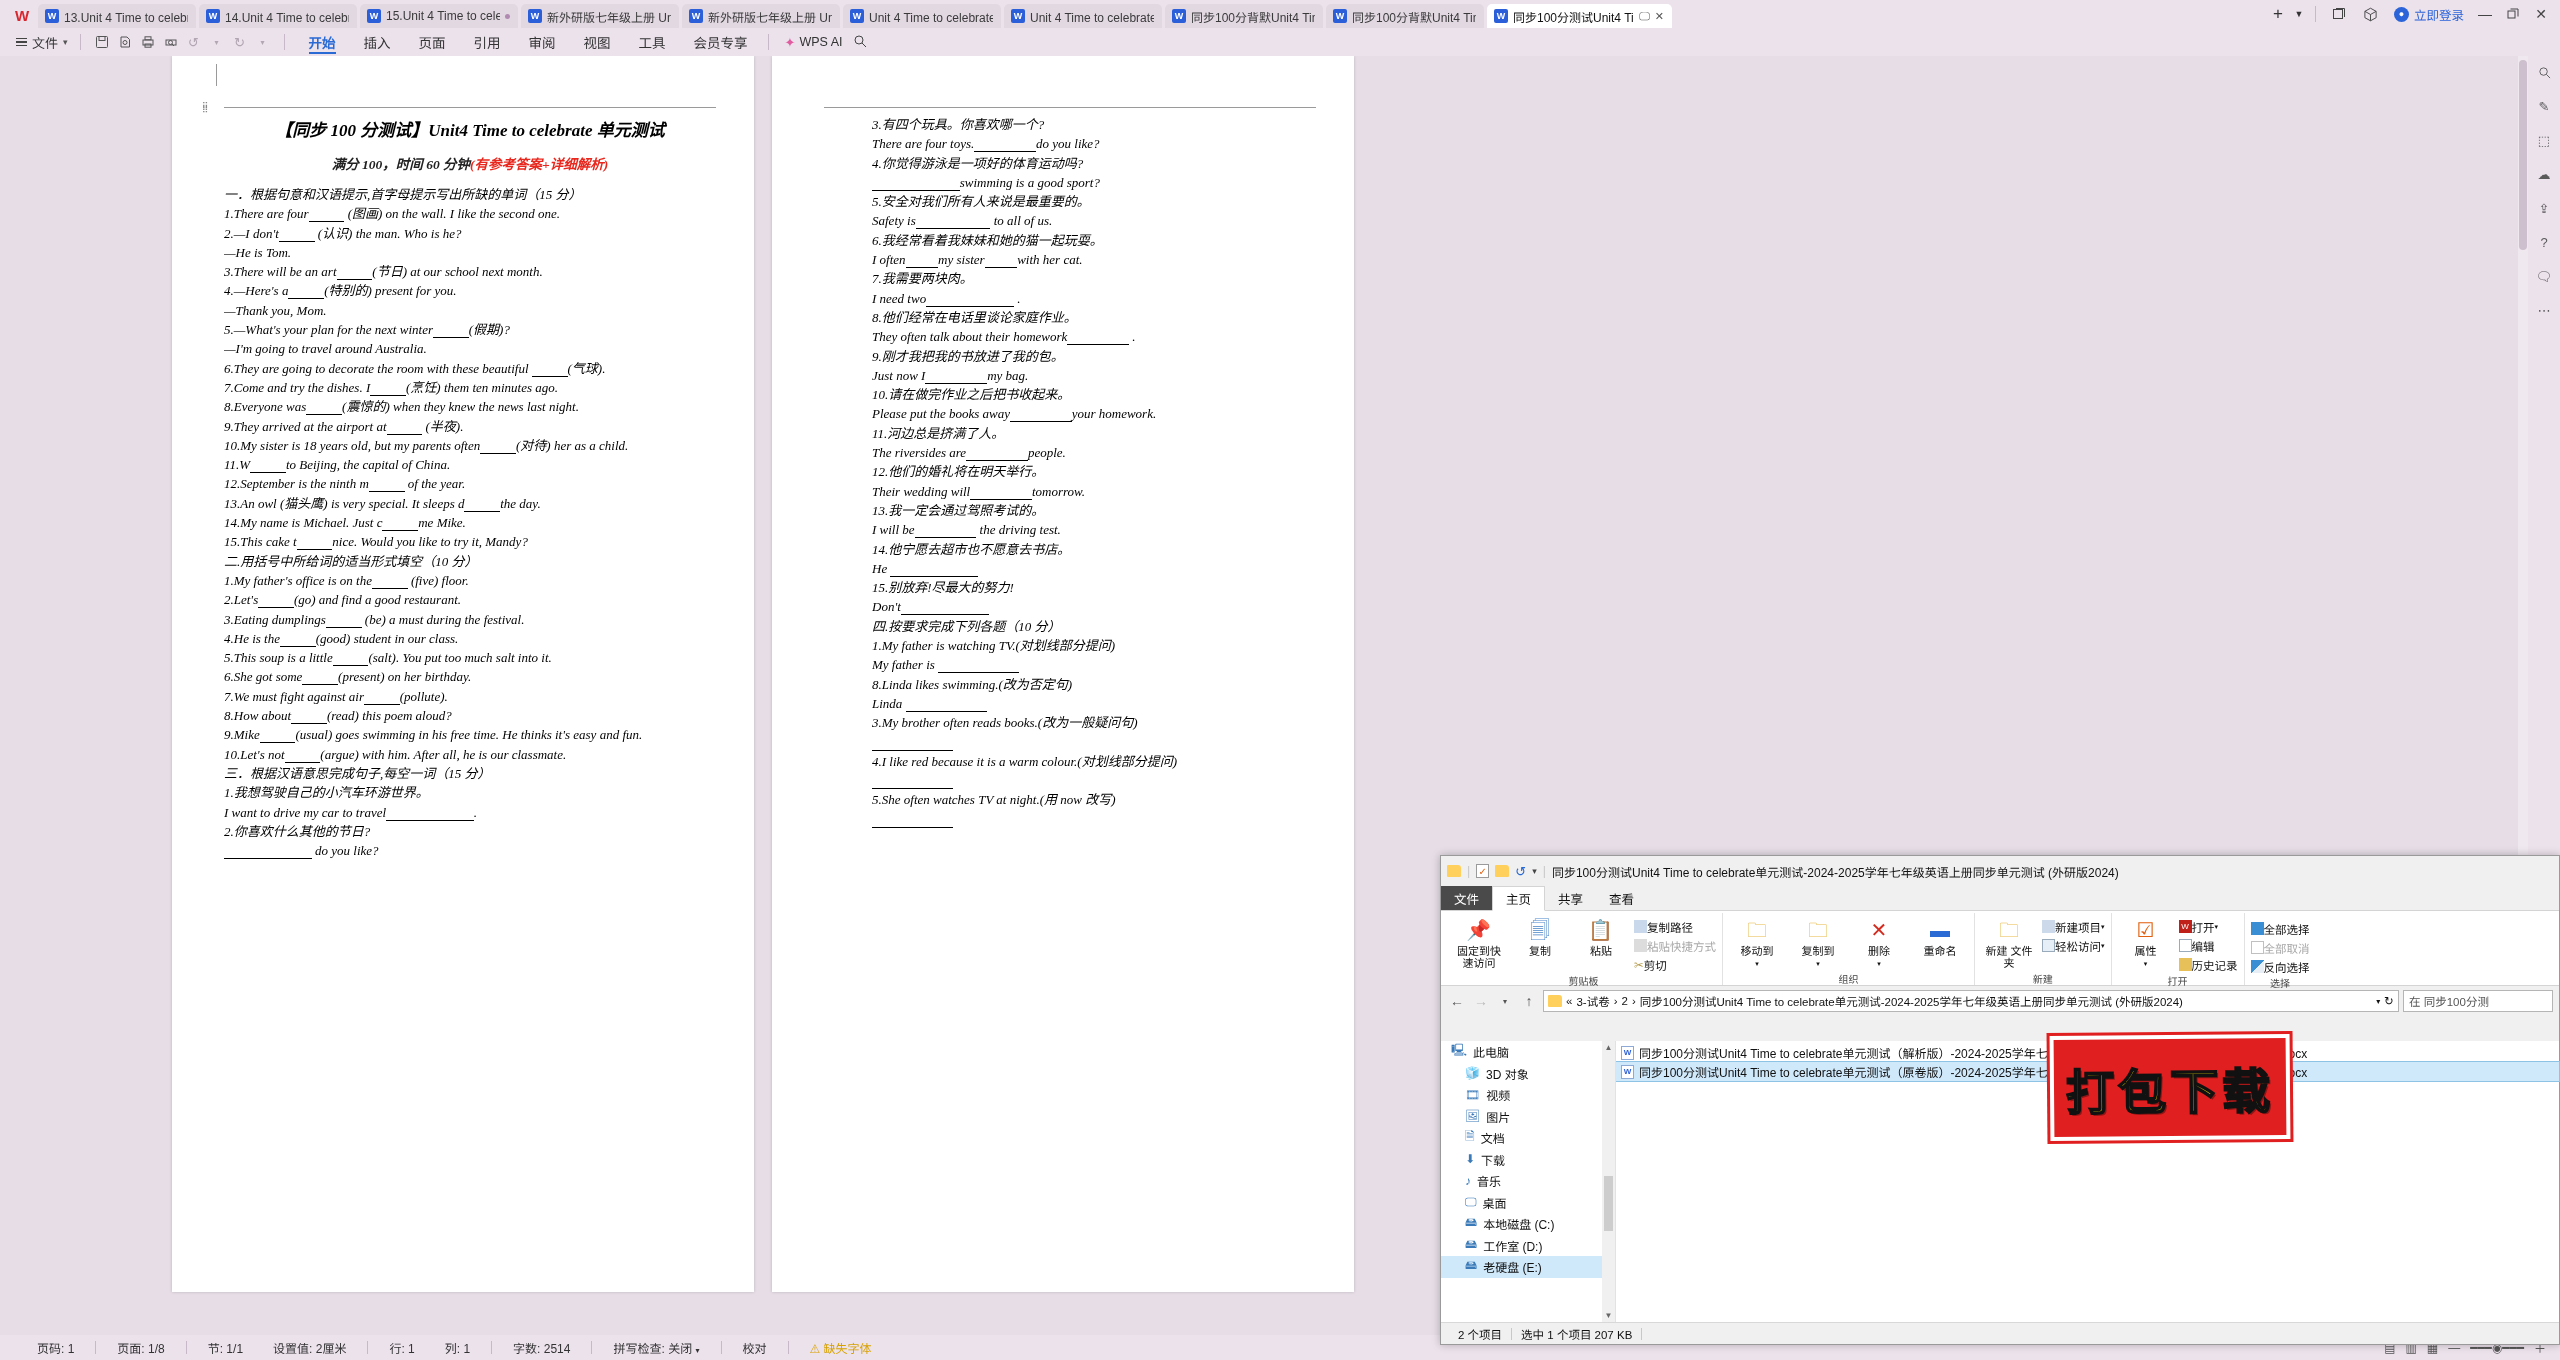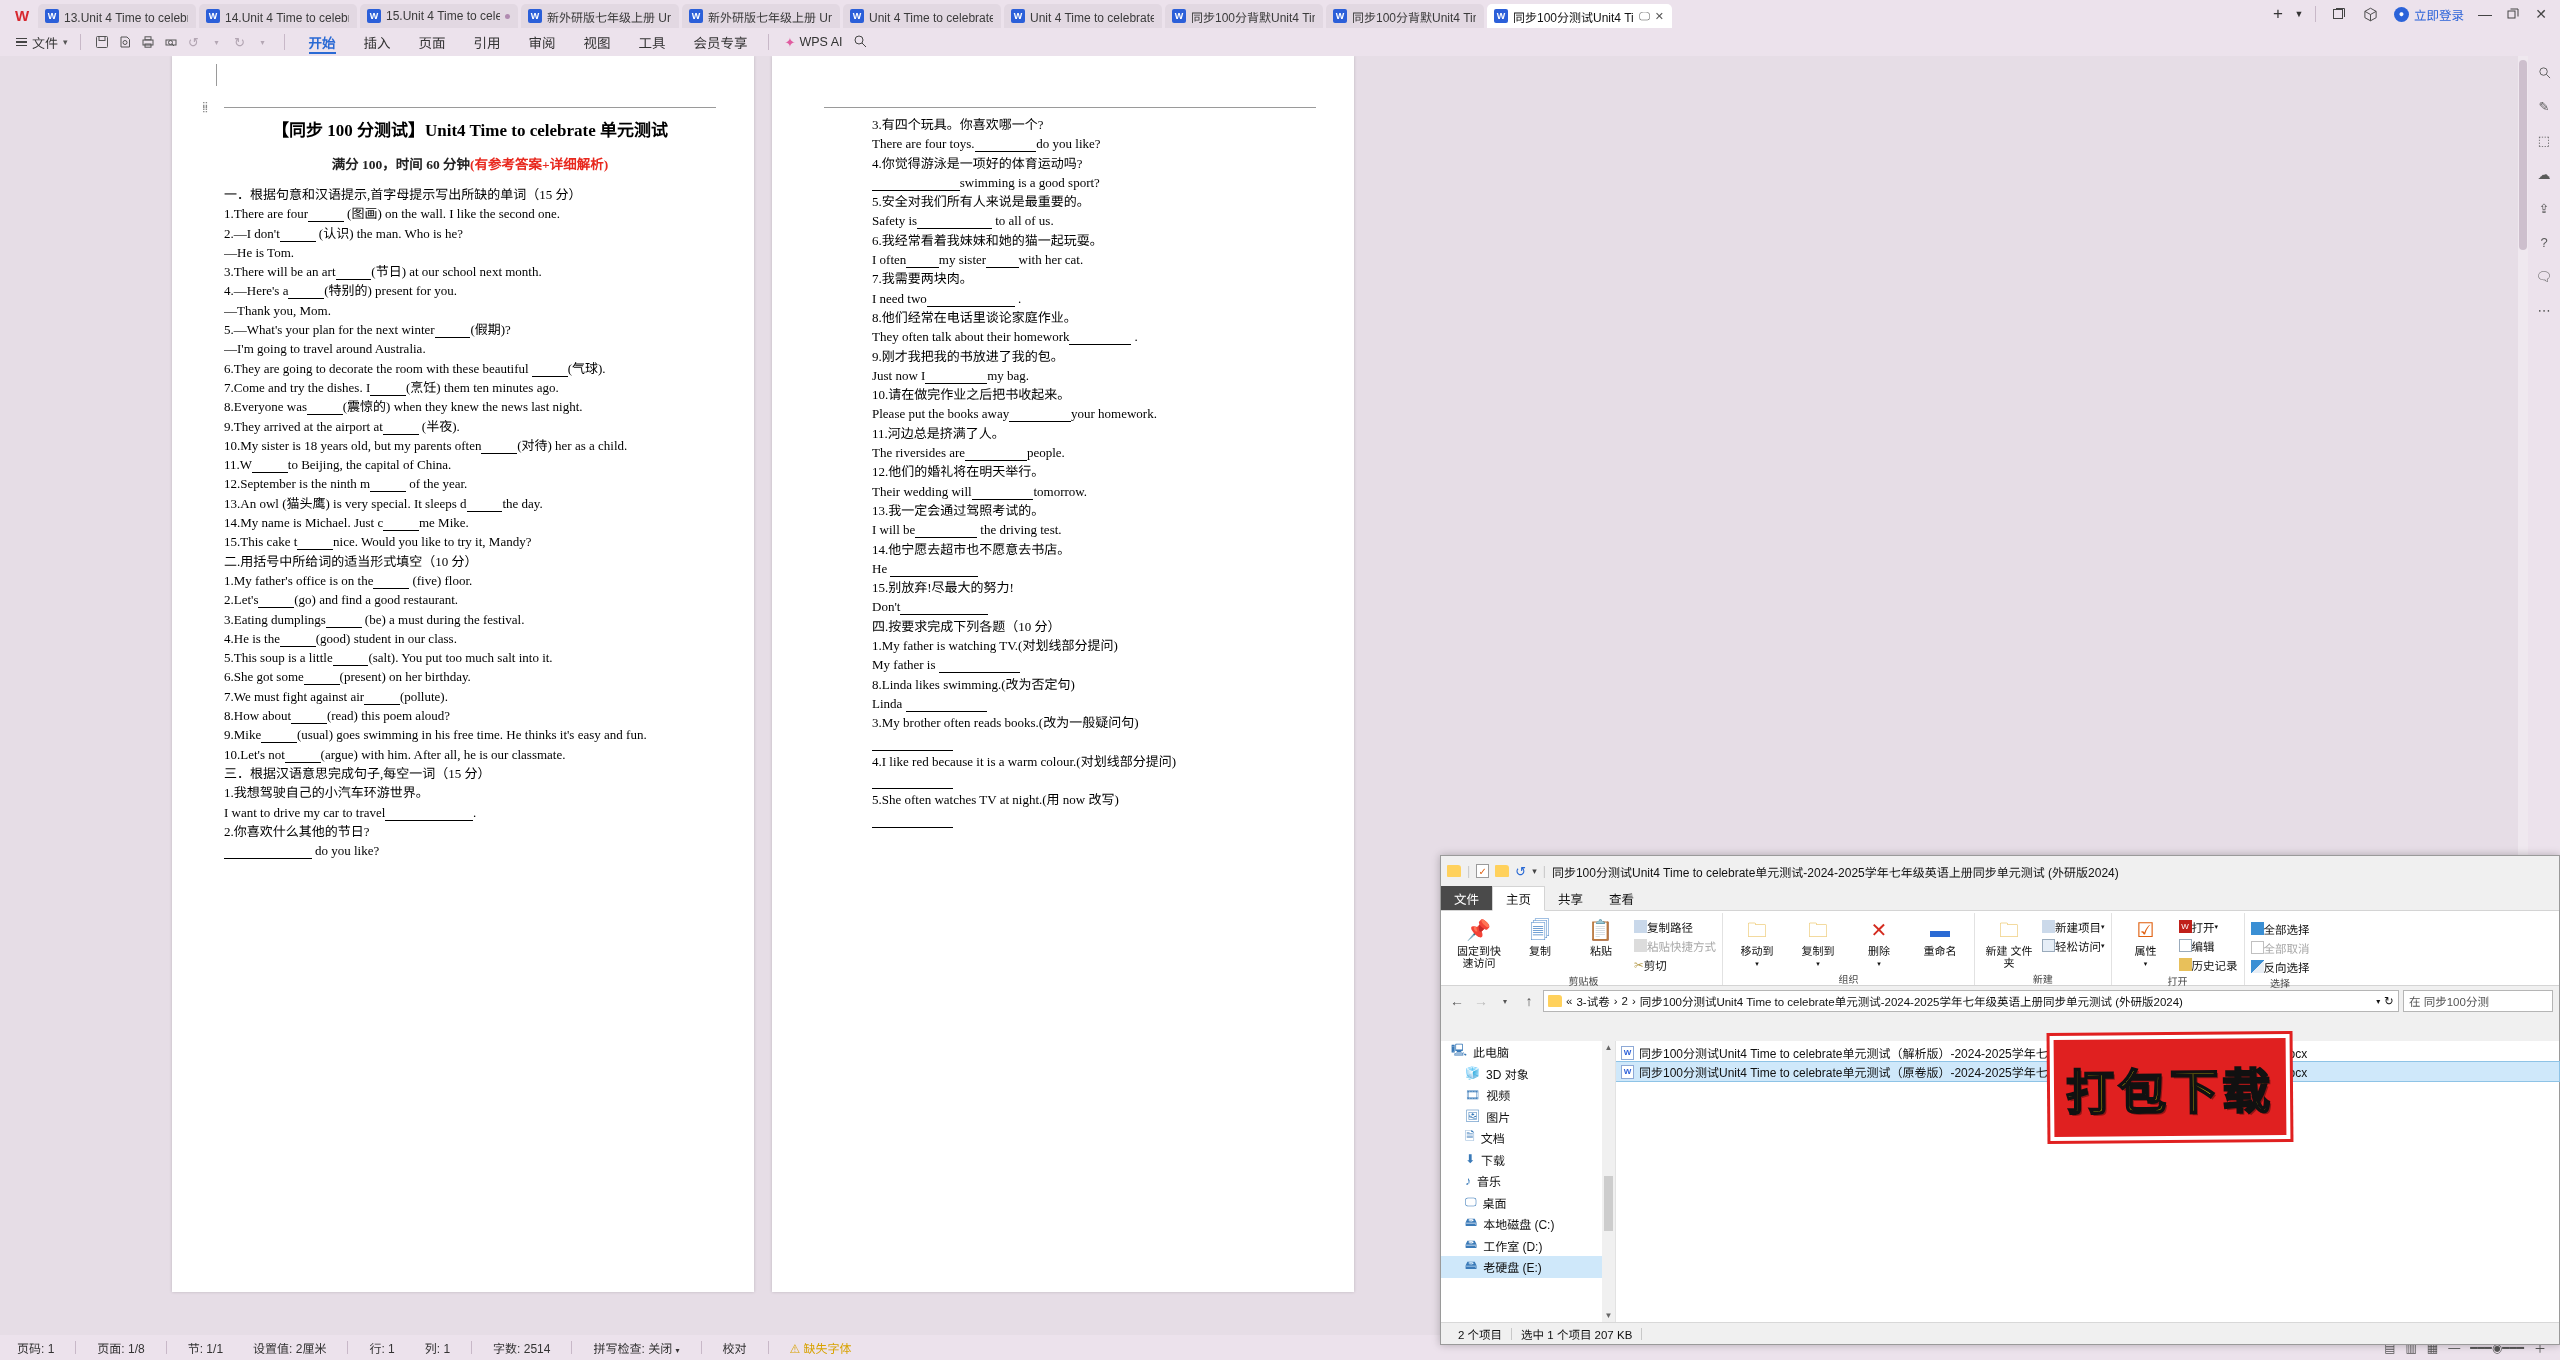--- a/index.html
+++ b/index.html
@@ -65,21 +65,21 @@
   .wpsai .ai-ic{color:#e05ba0;font-size:13px;}
   .search-ic { margin-left:10px;color:#444;font-size:13px;}
 
   
   .workspace { position:absolute;left:0;top:56px;right:0;bottom:25px;background:#e6dde6;overflow:hidden;}
   .page {
     position:absolute; background:#fff; box-shadow:0 0 3px rgba(0,0,0,.18);
   }
   #page-left { left:172px; top:0px; width:582px; height:1236px; }
   #page-right { left:772px; top:0px; width:582px; height:1236px; }
-  .page-inner { position:absolute; left:52px; right:38px; top:30px; bottom:10px; }
+  .page-inner { position:absolute; left:52px; right:38px; top:30px; bottom:10px;font-style:italic; }
   .hdr-rule { border-bottom:1px solid #9a9a9a; height:22px; margin-bottom:6px;}
   .hdr-rule-r { border-bottom:1px solid #9a9a9a; height:22px; margin-bottom:6px;}
   .corner-mark{position:absolute;left:44px;top:8px;width:12px;height:22px;border-left:1px solid #9a9a9a;}
   .doc-title {
     text-align:center; font-family:"Liberation Serif","DejaVu Serif",serif;
     font-weight:bold; font-size:17px; color:#000; margin:8px 0 12px;
   }
   .doc-sub {
     text-align:center; font-family:"Liberation Serif",serif; font-weight:bold;
     font-size:13.5px; margin-bottom:12px;
@@ -96,21 +96,21 @@
   
   .railbar { position:absolute; right:0; top:56px; width:32px; bottom:25px; background:#ece2ec;
              display:flex; flex-direction:column; align-items:center; padding-top:6px; gap:14px; z-index:3;}
   .rail-ic { width:22px;height:20px;display:flex;align-items:center;justify-content:center;color:#5a5a5a;font-size:13px;}
   .scrollcol { position:absolute; right:32px; top:56px; width:10px; bottom:25px; background:#efe8ef; z-index:3;}
   .scrollthumb { position:absolute; left:1px; top:4px; width:8px; height:190px; background:#cdbfcd; border-radius:4px;}
 
   
   .statusbar {
     position:absolute;left:0;right:0;bottom:0;height:25px;background:#ece2ec;
-    display:flex;align-items:center;font-size:12px;color:#333;padding-left:8px;gap:12px;
+    display:flex;align-items:center;font-size:12px;color:#333;padding-left:28px;gap:12px;
   }
   .st { padding:0 9px; white-space:nowrap;}
   .vsep{width:1px;height:13px;background:#c8b8c8;}
   .warn { color:#d8a200; }
   .status-right{margin-left:auto;display:flex;align-items:center;gap:10px;padding-right:14px;color:#555;font-size:12px;}
 
   
   .explorer {
     position:absolute; left:1440px; top:855px; width:1120px; height:490px;
     background:#f0f0f0; border:1px solid #9a9a9a; font-size:12.5px; color:#111;

